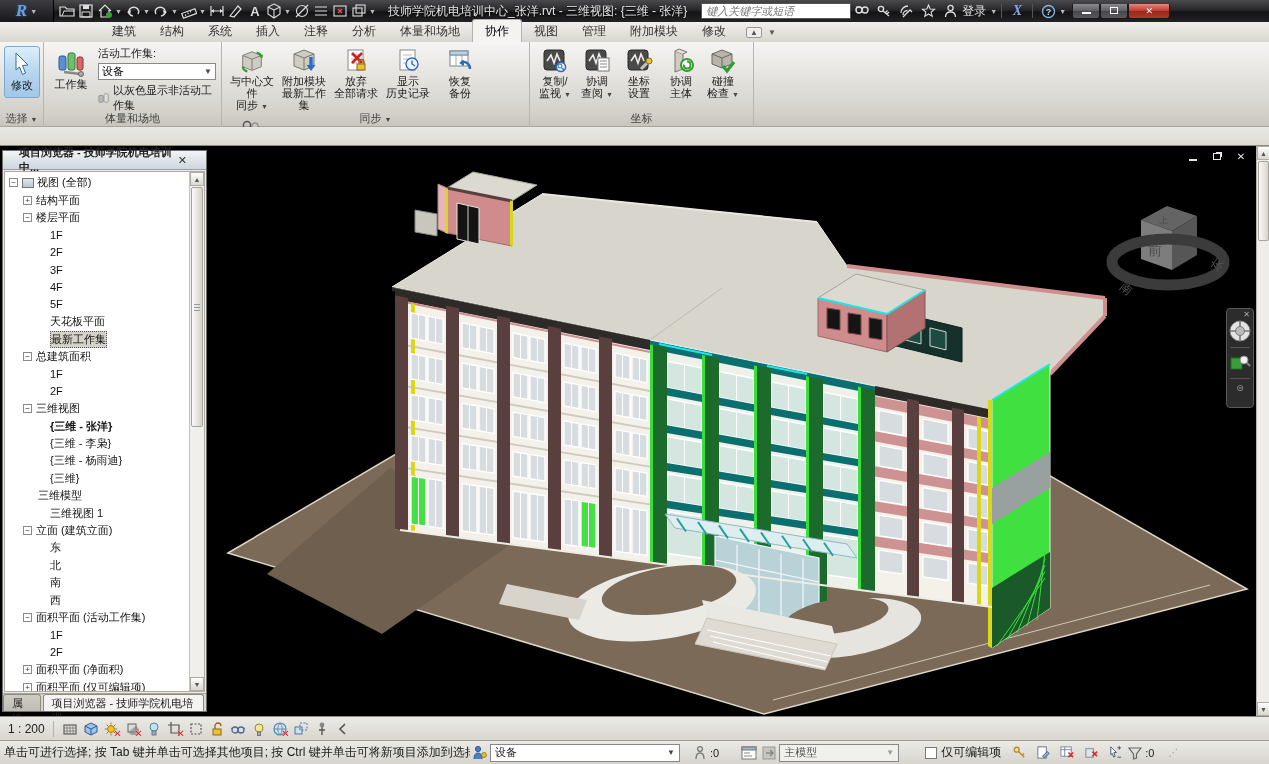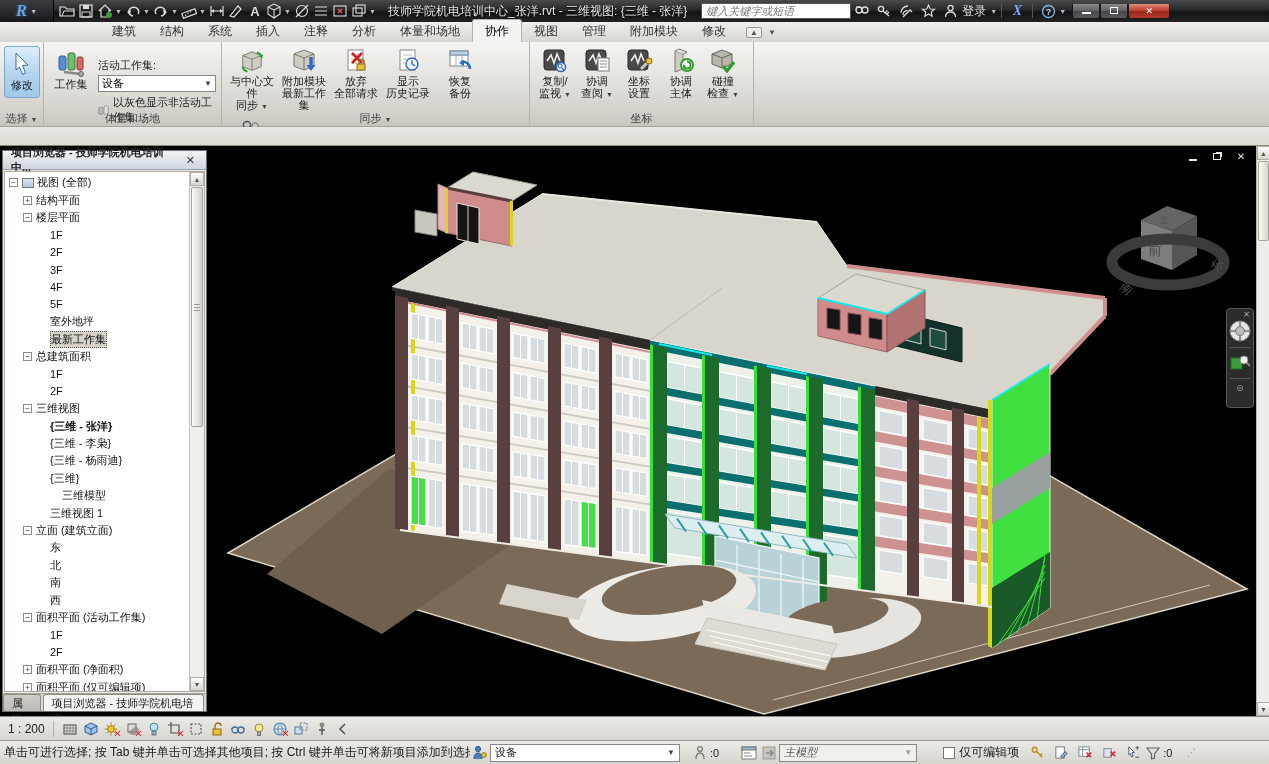--- a/index.html
+++ b/index.html
@@ -46,21 +46,21 @@
   .rpanel .plabel { position:absolute; left:0; right:0; bottom:1px; text-align:center; font-size:11px; color:#444; }
   .bigbtn { display:inline-flex; flex-direction:column; align-items:center; justify-content:flex-start;
     width:52px; height:66px; margin:1px 0; border-radius:3px; padding-top:2px; font-size:11px; color:#222; text-align:center; }
   .bigbtn .bl { line-height:12px; }
   .bigbtn .arr { font-size:7px; color:#444; }
   #modifypanel { width:44px; }
   #modifybtn { width:36px; height:52px; margin:2px auto 0; border:1px solid #7fa8cc; border-radius:3px;
     background:linear-gradient(#ddeefc,#b6d5ef 50%,#a0c8e8); display:flex; flex-direction:column; align-items:center; justify-content:center; font-size:11px; color:#1a1a1a; }
   #managepanel { width:178px; }
   #wsbtn { float:left; width:46px; height:64px; text-align:center; font-size:11px; padding-top:3px; }
-  .wsright { margin-left:50px; padding-top:2px;margin-top:12px; }
+  .wsright { margin-left:50px; padding-top:2px; }
   .wslabel { font-size:11px; color:#222; }
   .wscombo { width:118px; height:17px; border:1px solid #888; background:#fff; font-size:11px;
     display:flex; align-items:center; justify-content:space-between; padding:0 3px; margin:2px 0; }
   .wscombo .ca { font-size:8px; color:#444; }
   .grayrow { display:flex; align-items:center; gap:3px; font-size:11px; color:#222; margin-top:3px; }
 
   
   #optionsbar { position:absolute; left:0; top:127px; width:1269px; height:19px;
     background:linear-gradient(#e9e7e2,#dedbd4); border-bottom:1px solid #8f8b83; }
 
@@ -81,21 +81,21 @@
   #navbar { position:absolute; left:1226px; top:162px; width:28px; height:100px; background:rgba(48,48,48,.92);
     border:1px solid #5a5a5a; border-radius:4px; display:flex; flex-direction:column; align-items:center; padding:2px 0; }
   #navbar .nx { align-self:flex-end; margin-right:3px; color:#aaa; font-size:8px; line-height:8px; }
   #navbar .nsep { width:20px; height:1px; background:#555; margin:4px 0; }
   #navbar .nb { color:#999; font-size:9px; }
 
   
   #browser { position:absolute; left:2px; top:4px; width:205px; height:562px;
     border:1px solid #6f6f6f; background:#ece9e3; box-shadow:2px 2px 6px rgba(0,0,0,.6); display:flex; flex-direction:column; }
   #pbtitle { height:19px; background:linear-gradient(#f2f4f7,#cdd5de); border-bottom:1px solid #9aa0a8;
-    display:flex; align-items:center; font-size:11px; font-weight:bold; color:#222; padding:0 8px; }
+    display:flex; align-items:center; font-size:11px; font-weight:bold; color:#222; padding:0 16px; }
   #pbtitle .x { margin-left:auto; font-weight:bold; color:#333; font-size:11px; padding:0 3px; }
   #pbbody { flex:1; background:#fff; border:1px solid #b0aca4; margin:1px; position:relative; overflow:hidden; }
   #pbtree { position:absolute; left:0; top:2px; right:15px; bottom:0; }
   .trow { height:17.4px; display:flex; align-items:center; font-size:11px; color:#111; white-space:nowrap; }
   .tglyph { width:9px; height:9px; border:1px solid #8a8a8a; background:#fff; font-size:8px; line-height:7px;
     text-align:center; margin-right:4px; flex:0 0 9px; color:#333; }
   .tnog { width:13px; flex:0 0 13px; }
   .ticon { width:12px; height:10px; border:1px solid #777; background:linear-gradient(#dfe7ef,#b9c6d4); margin-right:3px; flex:0 0 12px; }
   .tsel { background:#d6d2ca; border:1px dotted #555; }
   #pbscroll { position:absolute; right:0; top:0; width:15px; bottom:0; background:#f1efec; border-left:1px solid #c5c1b9; }
@@ -117,21 +117,21 @@
   
   #statusbar { position:absolute; left:0; top:740px; width:1269px; height:24px;
     background:linear-gradient(#eceae6,#d7d4ce); border-top:1px solid #9f9b93; display:flex; align-items:center; font-size:12px; color:#1a1a1a; }
   #prompt { padding:0 4px; white-space:nowrap; overflow:hidden; max-width:470px; }
   .sbi { width:20px; height:18px; display:flex; align-items:center; justify-content:center; }
   .sbcombo { height:18px; background:#fff; border:1px solid #888; display:flex; align-items:center;
     justify-content:space-between; font-size:11px; padding:0 4px; }
   .sbcombo .ca { font-size:8px; color:#444; }
   .sbcombo.disabled { background:#f2f0ec; color:#555; }
   #wscombo2 { width:190px; }
-  #docombo { width:138px;font-style:italic; }
+  #docombo { width:120px; }
   .cnt { font-size:11px; color:#222; margin-right:6px; }
   #editonly { display:flex; align-items:center; gap:4px; margin-left:26px; }
   #editonly .chk { width:12px; height:12px; border:1px solid #777; background:#fff; }
   #grip { margin-left:8px; color:#999; font-size:10px; letter-spacing:1px; }
 </style>
 </head>
 <body>
 
 <div id="app">
 
@@ -819,21 +819,21 @@
             <div class="trow" style="padding-left: 32px;">
               <span class="tnog"></span>
               <span class="">4F</span>
             </div>
             <div class="trow" style="padding-left: 32px;">
               <span class="tnog"></span>
               <span class="">5F</span>
             </div>
             <div class="trow" style="padding-left: 32px;">
               <span class="tnog"></span>
-              <span class="">室外地坪</span>
+              <span class="">天花板平面</span>
             </div>
             <div class="trow" style="padding-left: 32px;">
               <span class="tnog"></span>
               <span class="tsel">最新工作集</span>
             </div>
             <div class="trow" style="padding-left: 18px;">
               <span class="tglyph">−</span>
               <span class="">总建筑面积</span>
             </div>
             <div class="trow" style="padding-left: 32px;">
@@ -857,21 +857,21 @@
               <span class="">{三维 - 李枭}</span>
             </div>
             <div class="trow" style="padding-left: 32px;">
               <span class="tnog"></span>
               <span class="">{三维 - 杨雨迪}</span>
             </div>
             <div class="trow" style="padding-left: 32px;">
               <span class="tnog"></span>
               <span class="">{三维}</span>
             </div>
-            <div class="trow" style="padding-left: 44px;">
+            <div class="trow" style="padding-left: 20px;">
               <span class="tnog"></span>
               <span class="">三维模型</span>
             </div>
             <div class="trow" style="padding-left: 32px;">
               <span class="tnog"></span>
               <span class="">三维视图 1</span>
             </div>
             <div class="trow" style="padding-left: 18px;">
               <span class="tglyph">−</span>
               <span class="">立面 (建筑立面)</span>

